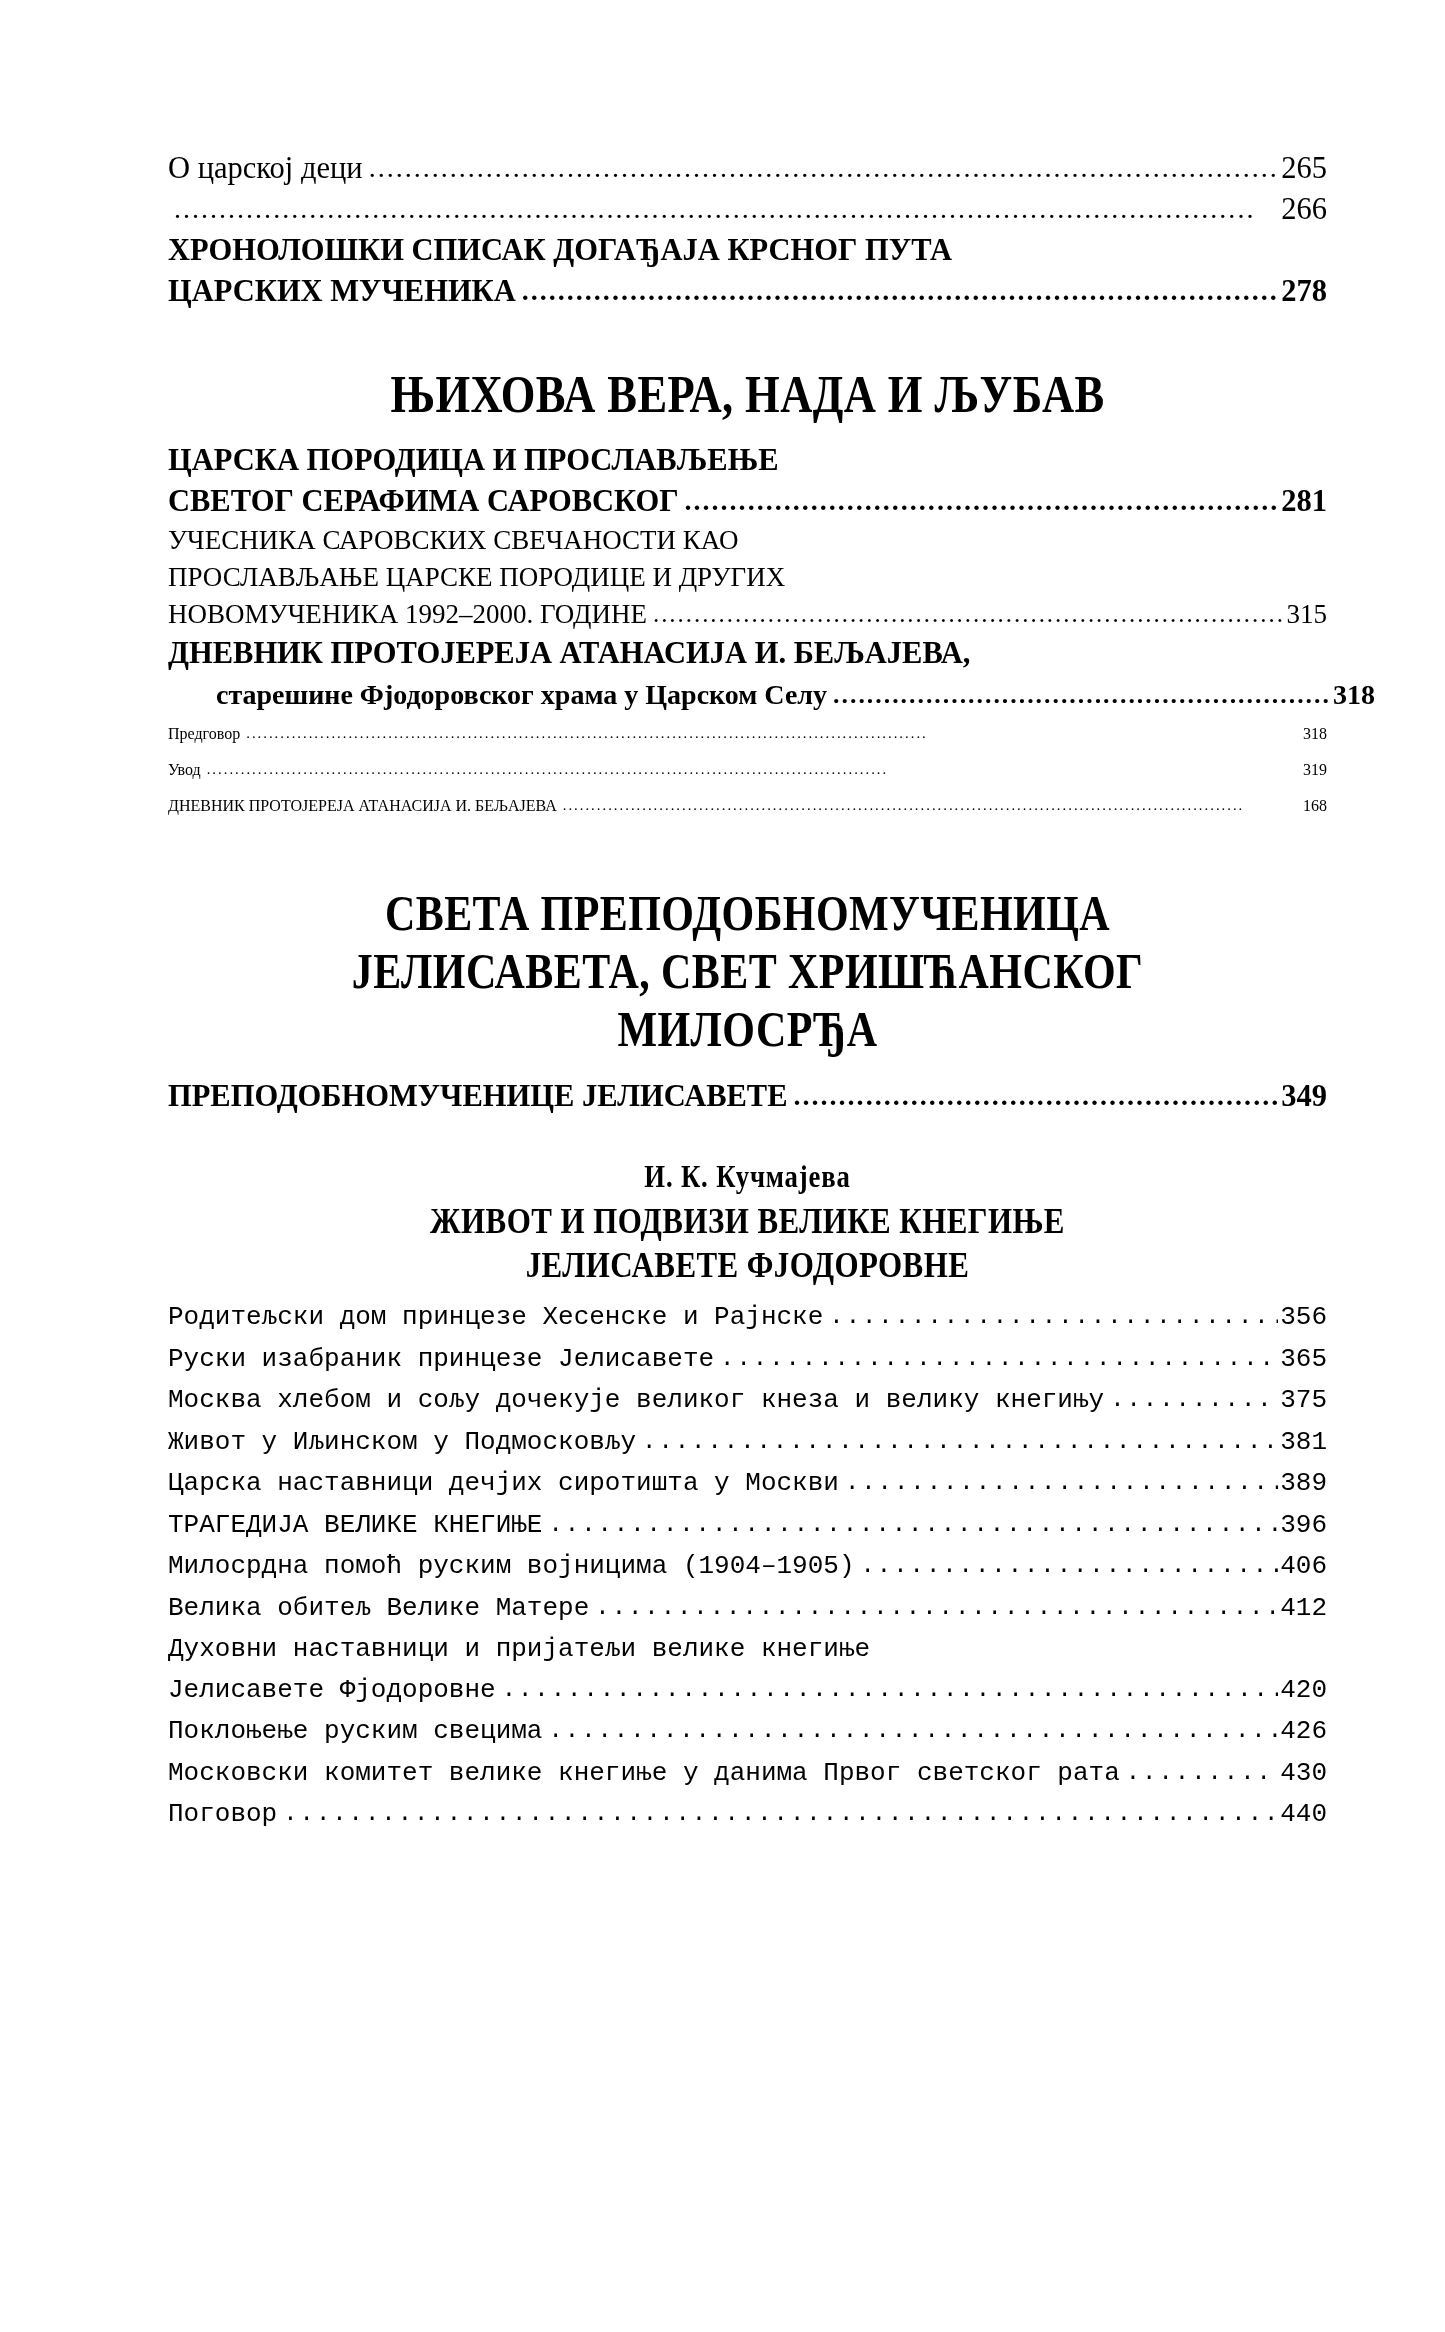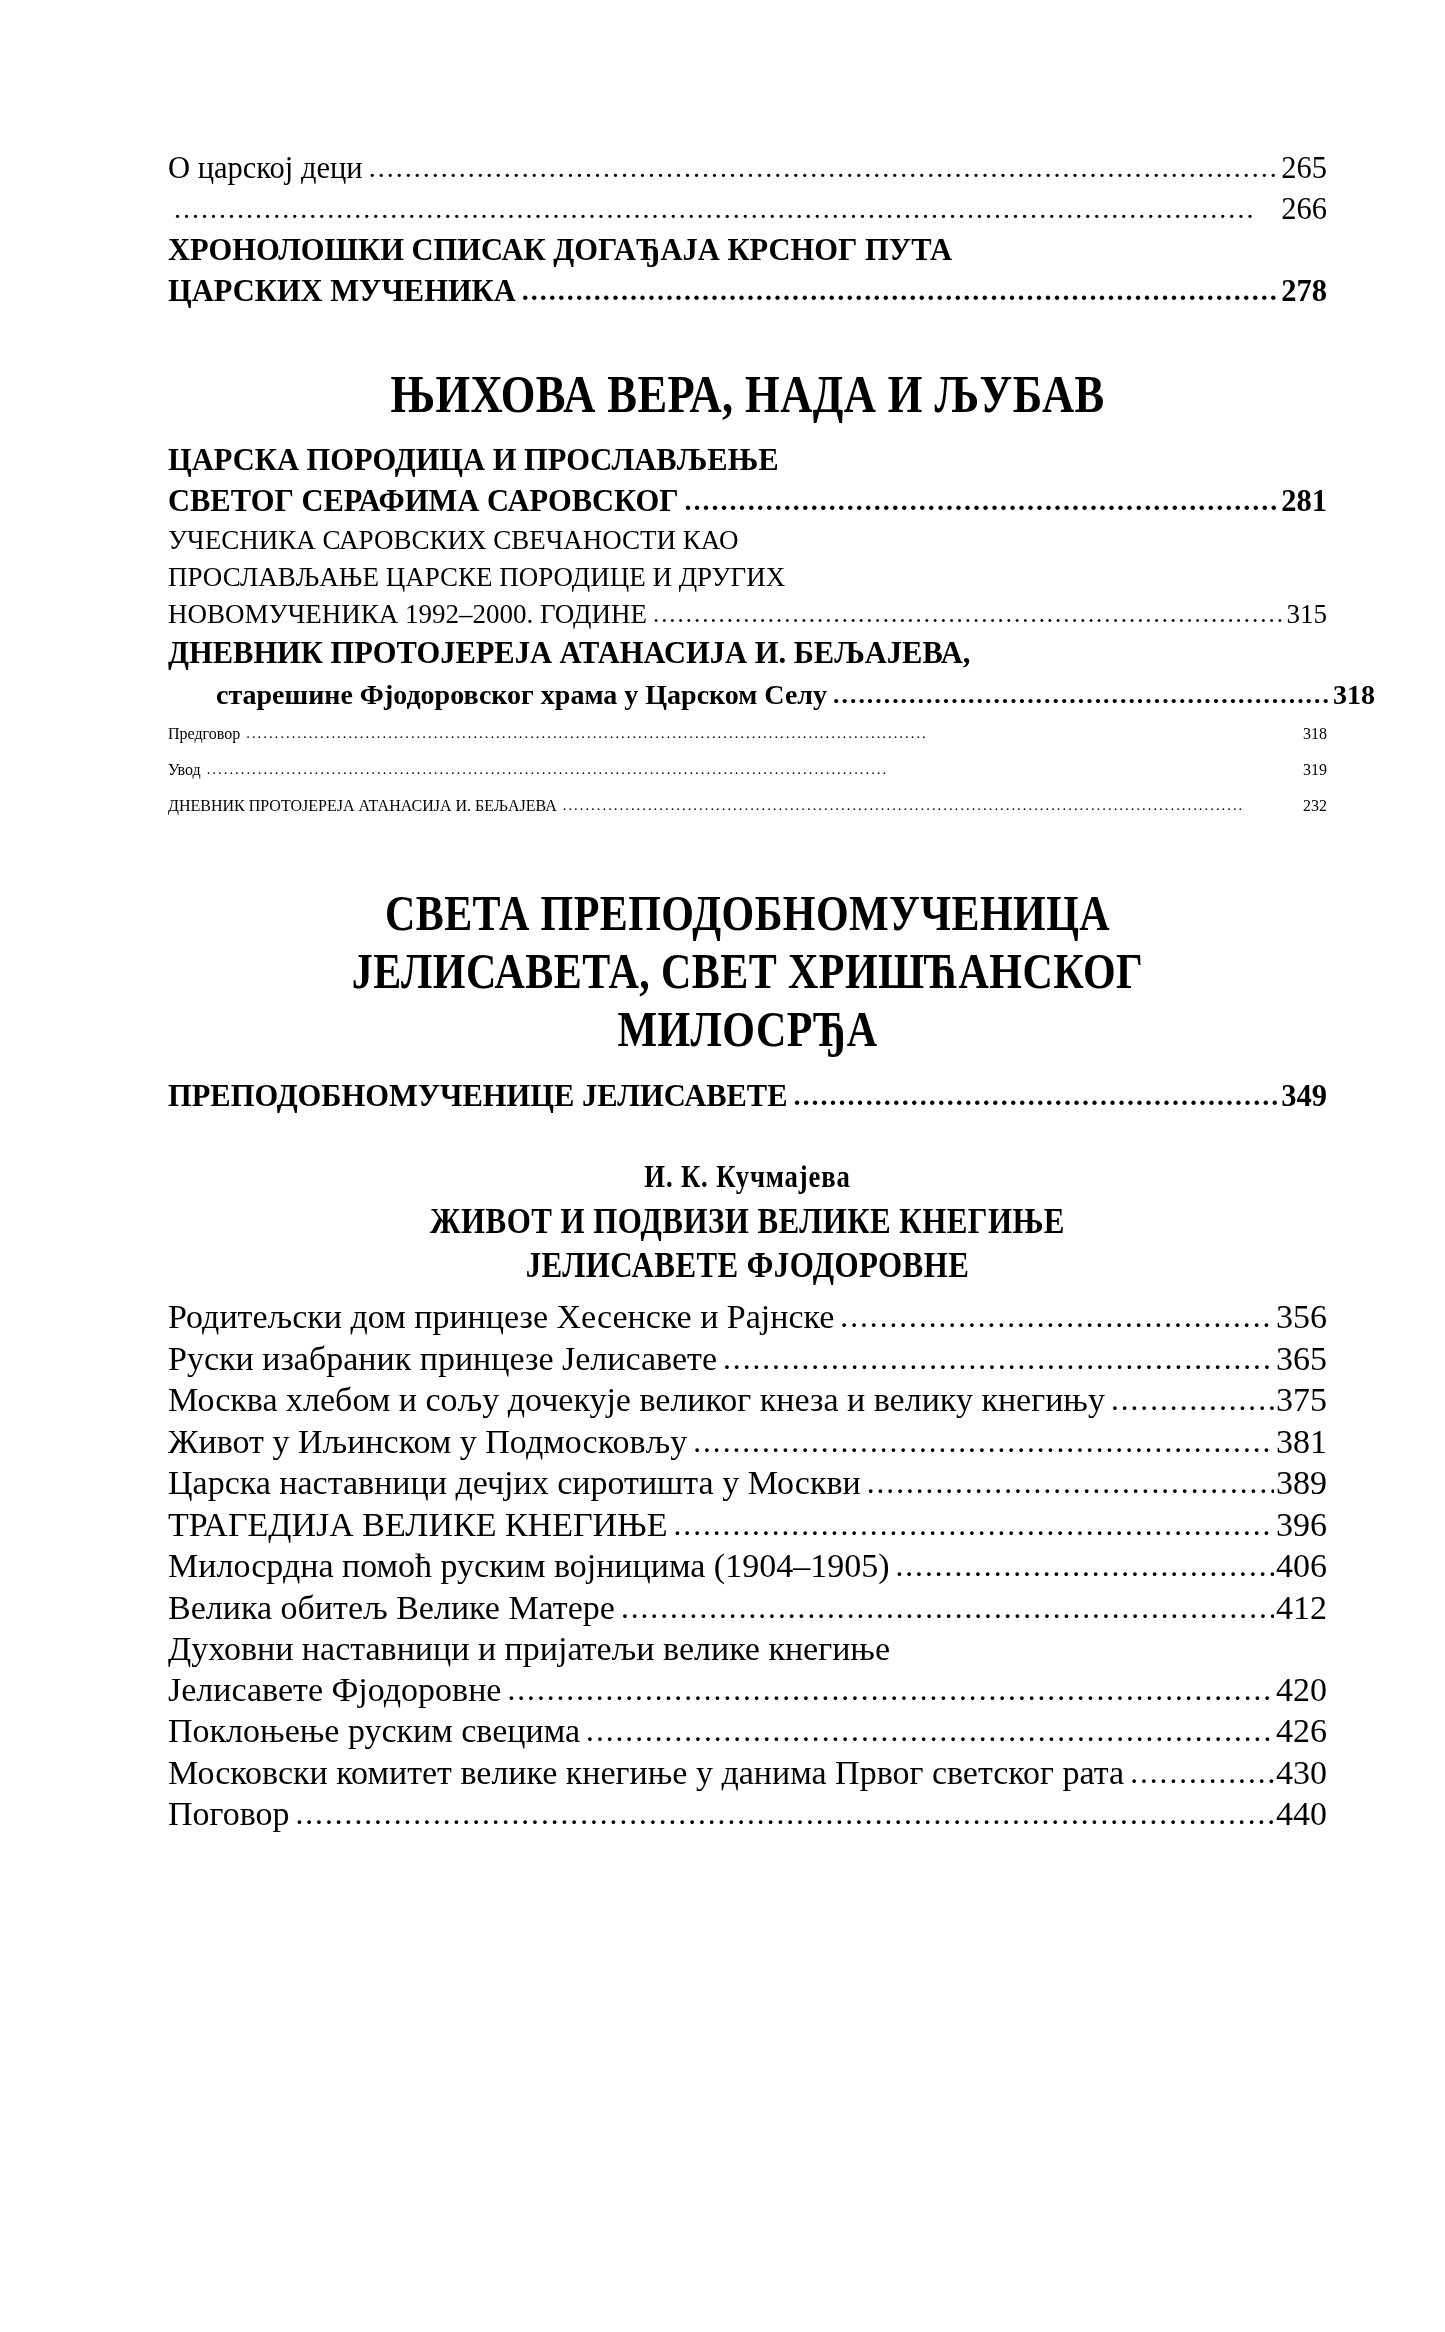--- a/index.html
+++ b/index.html
@@ -78,23 +78,24 @@
 
   
   .lvl-sub {
     font-size: 16px;
     line-height: 36px;
     margin-left: 34px;
   }
 
   
   .lvl-list {
-    font-size: 34px;
+    font-size: 26px;
     line-height: 40.5px;
     margin-left: 16px;
+    font-family: Liberation Mono, monospace;
   }
 
   
   .display-head {
     text-align: center;
     font-weight: 700;
     font-stretch: condensed;
     letter-spacing: 0.5px;
     transform: scaleX(0.84);
     transform-origin: center center;
@@ -199,21 +200,21 @@
       <span class="toc-page">318</span>
     </div>
     <div class="toc-row">
       <span class="toc-title">Увод</span>
       <span class="toc-dots">........................................................................................................................</span>
       <span class="toc-page">319</span>
     </div>
     <div class="toc-row">
       <span class="toc-title">ДНЕВНИК ПРОТОЈЕРЕЈА АТАНАСИЈА И. БЕЉАЈЕВА</span>
       <span class="toc-dots">........................................................................................................................</span>
-      <span class="toc-page">232</span>
+      <span class="toc-page">168</span>
     </div>
   </div>
 
   <div class="head-2-wrap">
     <div class="display-head head-2">СВЕТА ПРЕПОДОБНОМУЧЕНИЦА</div>
     <div class="display-head head-2">ЈЕЛИСАВЕТА, СВЕТ ХРИШЋАНСКОГ</div>
     <div class="display-head head-2">МИЛОСРЂА</div>
   </div>
 
   <div class="group lvl-caps">

